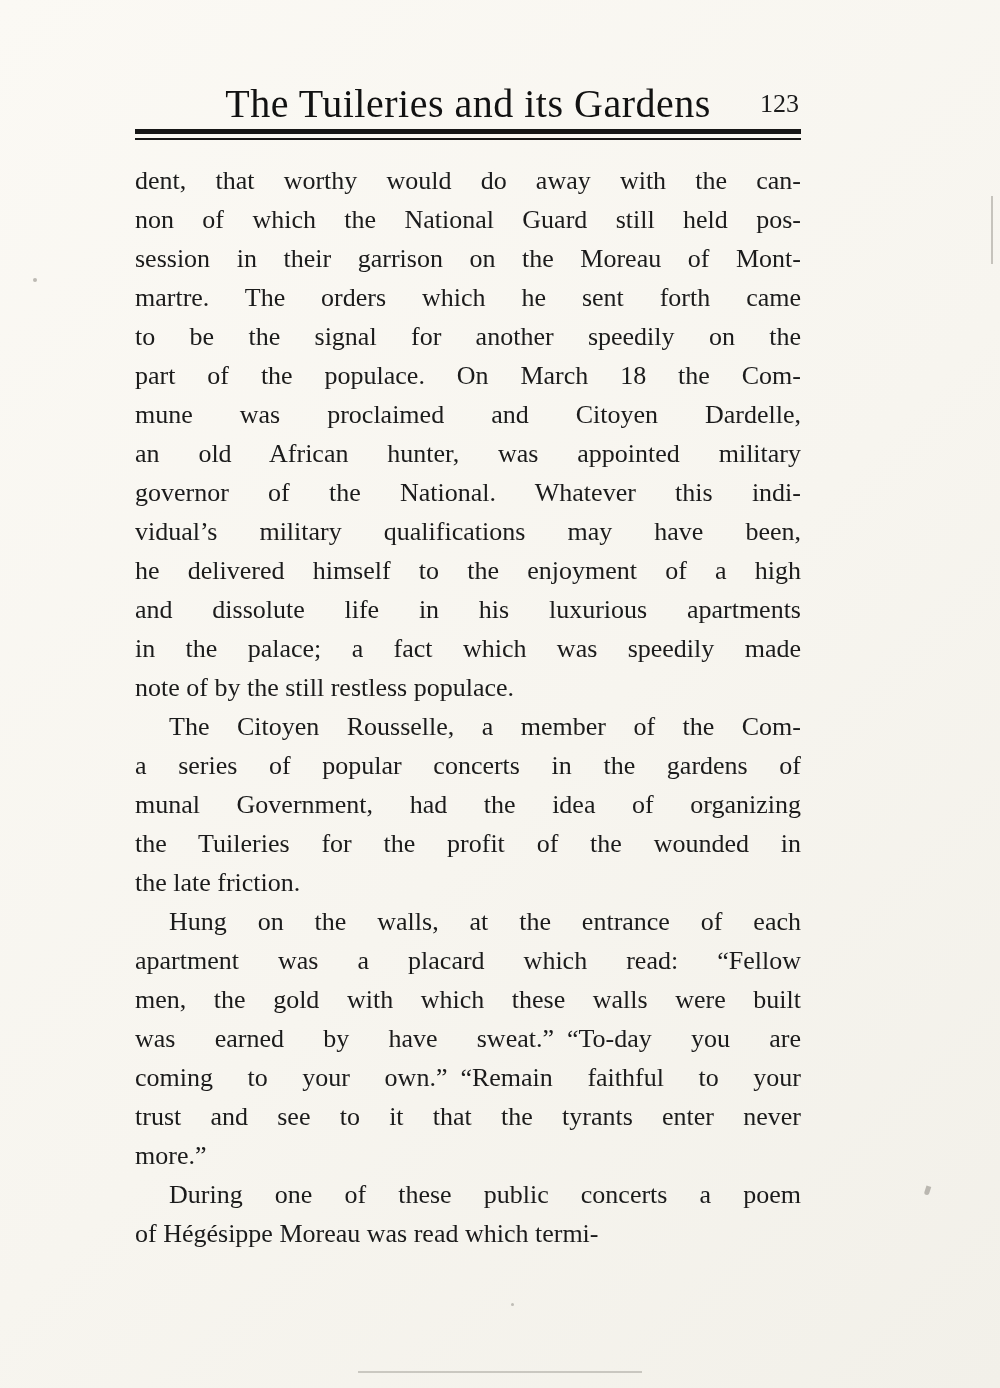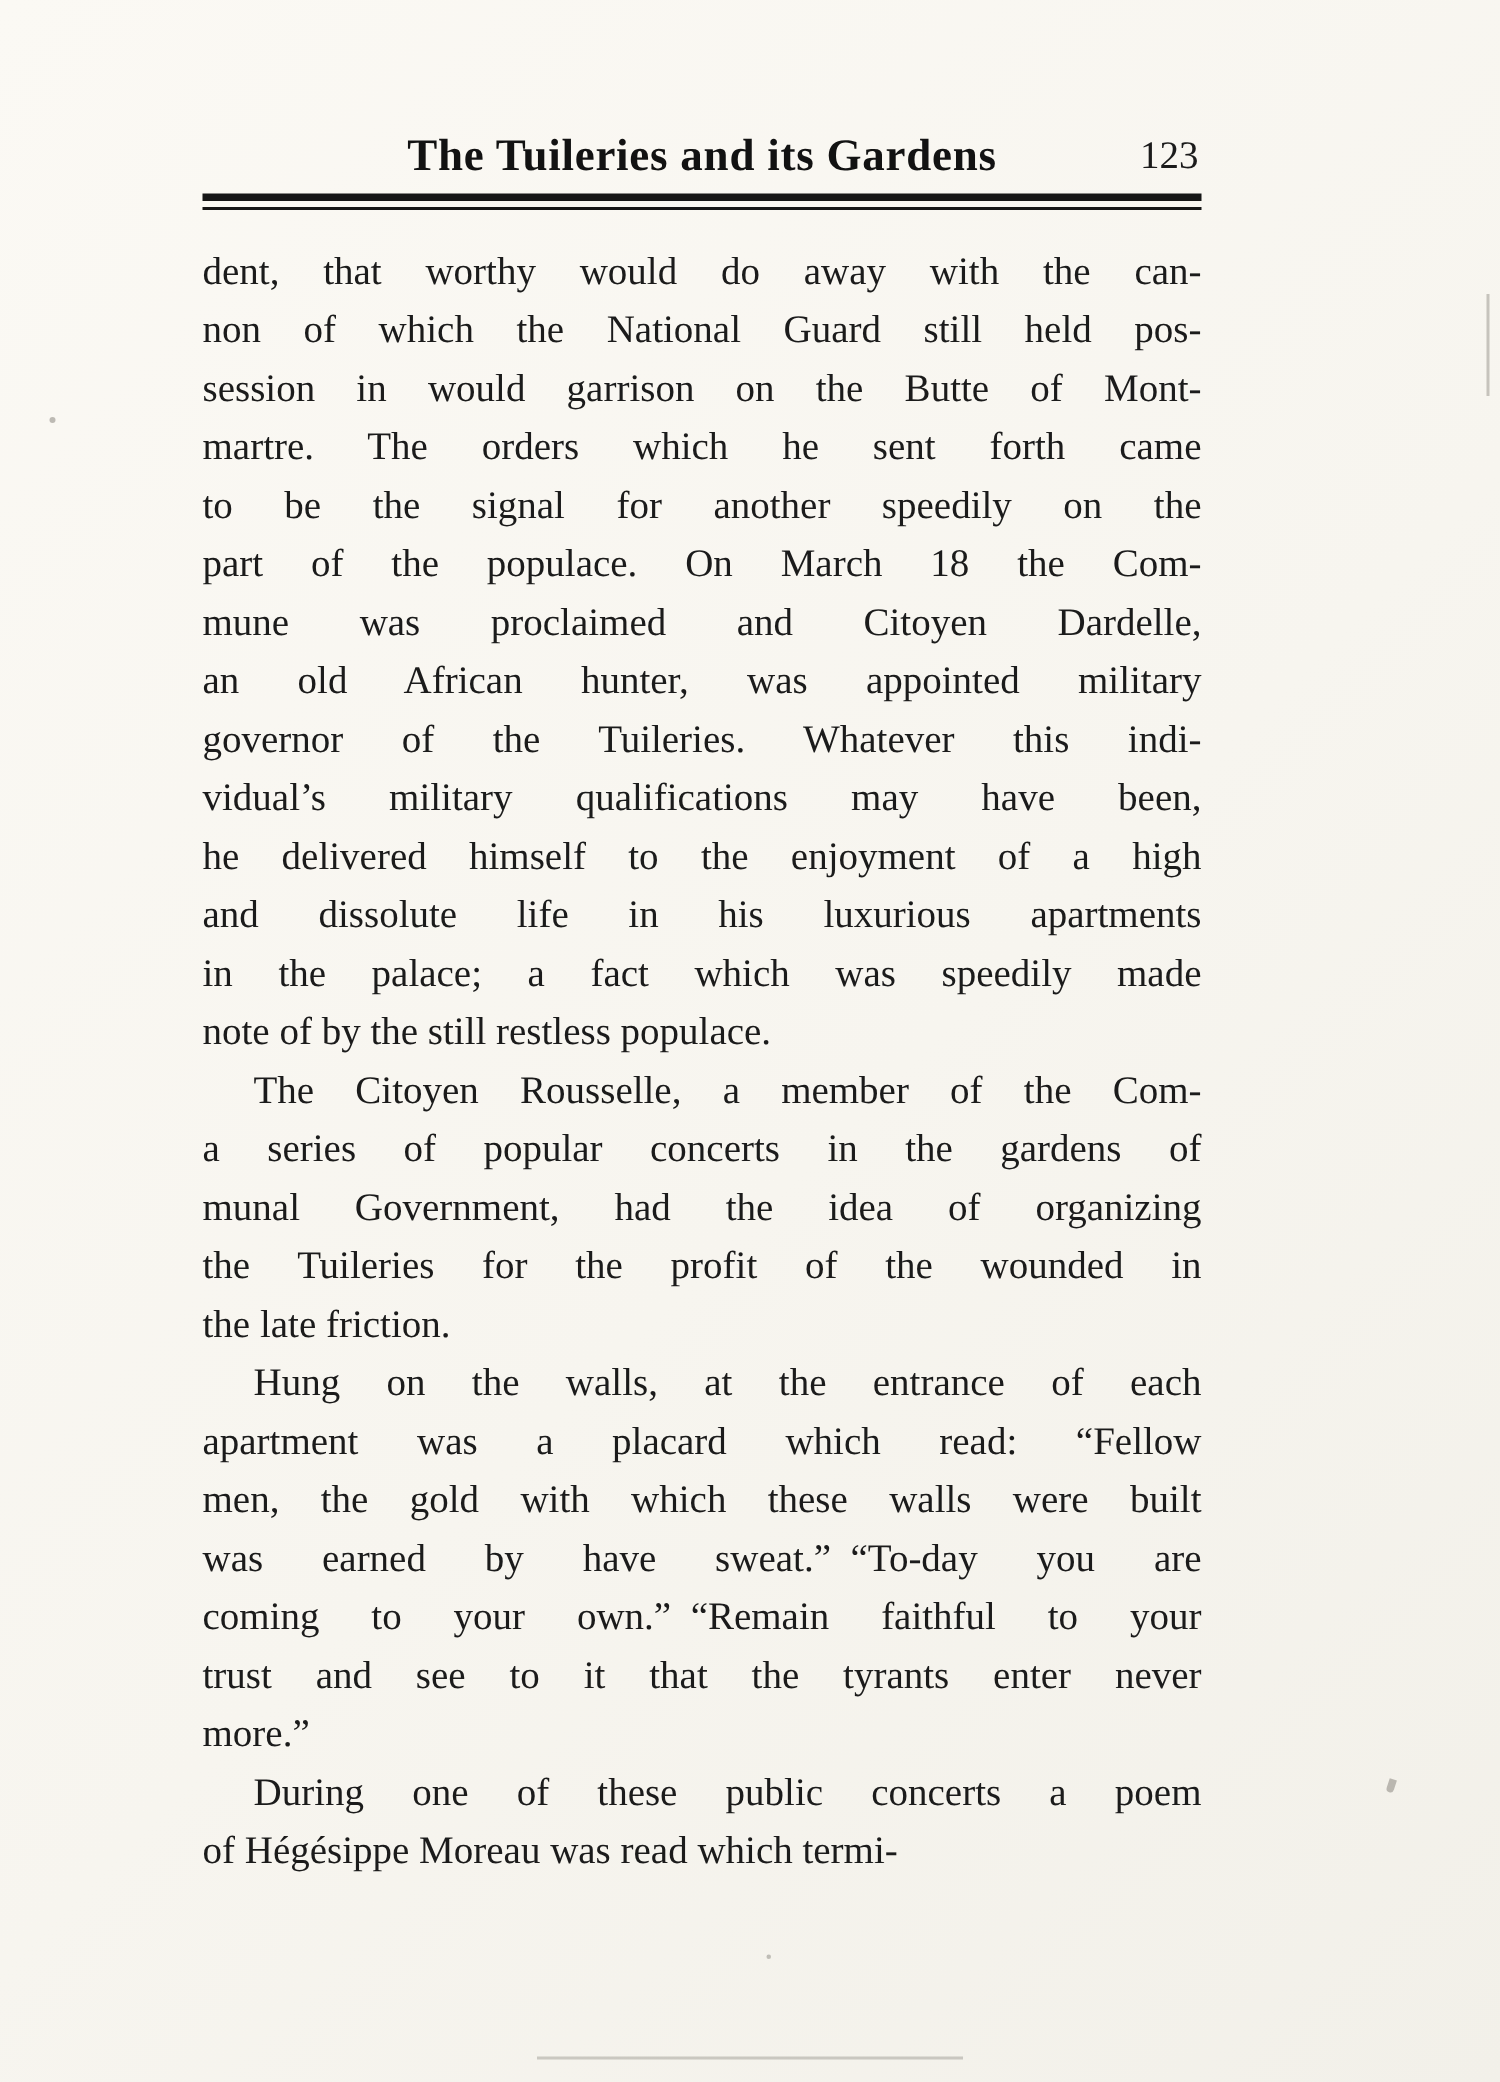--- a/index.html
+++ b/index.html
@@ -23,22 +23,22 @@
     top: 84px;
     width: 666px;
   }
   .running-head {
     position: relative;
     height: 40px;
   }
   .running-title {
     display: block;
     text-align: center;
-    font-weight: bold;
-    font-size: 30px;
+    font-weight: normal;
+    font-size: 40px;
     line-height: 40px;
     letter-spacing: 0.5px;
     color: #121212;
   }
   .page-number {
     position: absolute;
     right: 2px;
     top: 5px;
     font-size: 26px;
     font-weight: normal;
@@ -98,27 +98,27 @@
 
     <div class="rule">
       <div class="rule-thick"></div>
       <div class="rule-thin"></div>
     </div>
 
     <div class="body-text">
         <div class="paragraph">
           <div class="line">dent, that worthy would do away with the can-</div>
           <div class="line">non of which the National Guard still held pos-</div>
-          <div class="line">session in would garrison on the Butte of Mont-</div>
+          <div class="line">session in their garrison on the Moreau of Mont-</div>
           <div class="line">martre.  The orders which he sent forth came</div>
           <div class="line">to be the signal for another speedily on the</div>
           <div class="line">part of the populace.  On March 18 the Com-</div>
           <div class="line">mune was proclaimed and Citoyen Dardelle,</div>
           <div class="line">an old African hunter, was appointed military</div>
-          <div class="line">governor of the Tuileries.  Whatever this indi-</div>
+          <div class="line">governor of the National.  Whatever this indi-</div>
           <div class="line">vidual’s military qualifications may have been,</div>
           <div class="line">he delivered himself to the enjoyment of a high</div>
           <div class="line">and dissolute life in his luxurious apartments</div>
           <div class="line">in the palace; a fact which was speedily made</div>
           <div class="line last">note of by the still restless populace.</div>
         </div>
         <div class="paragraph">
           <div class="line indent">The Citoyen Rousselle, a member of the Com-</div>
           <div class="line">a series of popular concerts in the gardens of</div>
           <div class="line">munal Government, had the idea of organizing</div>

